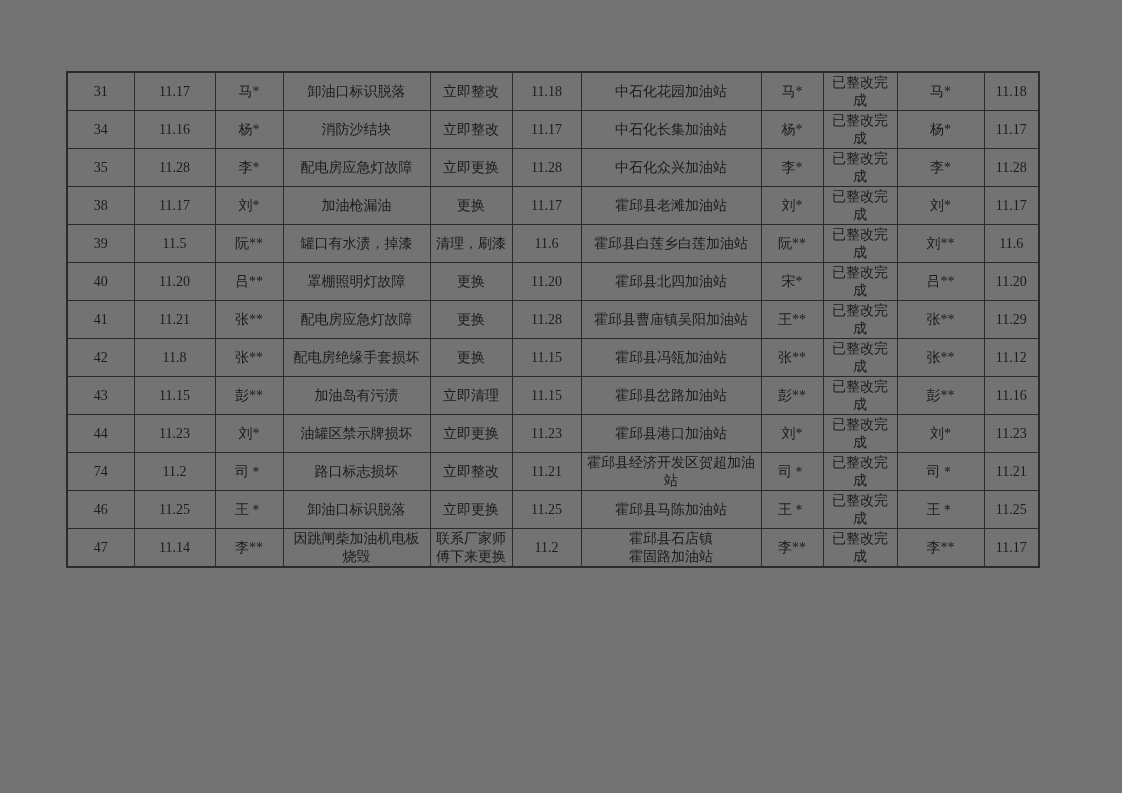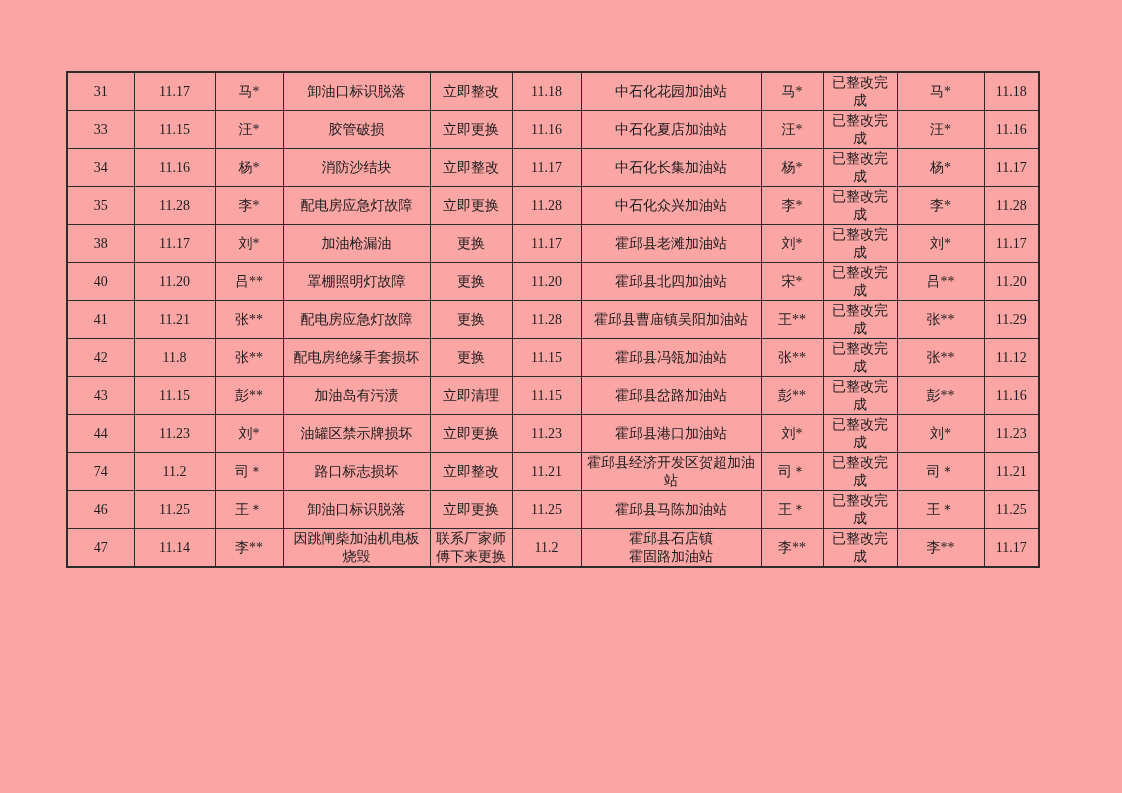--- a/index.html
+++ b/index.html
@@ -7,21 +7,21 @@
     padding: 0;
     background: #ffffff;
     width: 1122px;
     height: 793px;
     font-family: "Liberation Serif", "DejaVu Serif", serif;
   }
   .page {
     position: relative;
     width: 1122px;
     height: 793px;
-    background: #fca5a5;
+    background: #737373;
     overflow: hidden;
   }
   .sheet {
     position: absolute;
     left: 66px;
     top: 71px;
   }
   table.record-table {
     border-collapse: collapse;
     table-layout: fixed;
@@ -80,34 +80,20 @@
             <td>立即整改</td>
             <td>11.18</td>
             <td>中石化花园加油站</td>
             <td>马*</td>
             <td>已整改完
 成</td>
             <td>马*</td>
             <td>11.18</td>
           </tr>
           <tr>
-            <td>33</td>
-            <td>11.15</td>
-            <td>汪*</td>
-            <td>胶管破损</td>
-            <td>立即更换</td>
-            <td>11.16</td>
-            <td>中石化夏店加油站</td>
-            <td>汪*</td>
-            <td>已整改完
-成</td>
-            <td>汪*</td>
-            <td>11.16</td>
-          </tr>
-          <tr>
             <td>34</td>
             <td>11.16</td>
             <td>杨*</td>
             <td>消防沙结块</td>
             <td>立即整改</td>
             <td>11.17</td>
             <td>中石化长集加油站</td>
             <td>杨*</td>
             <td>已整改完
 成</td>
@@ -134,20 +120,34 @@
             <td>刘*</td>
             <td>加油枪漏油</td>
             <td>更换</td>
             <td>11.17</td>
             <td>霍邱县老滩加油站</td>
             <td>刘*</td>
             <td>已整改完
 成</td>
             <td>刘*</td>
             <td>11.17</td>
+          </tr>
+          <tr>
+            <td>39</td>
+            <td>11.5</td>
+            <td>阮**</td>
+            <td>罐口有水渍，掉漆</td>
+            <td>清理，刷漆</td>
+            <td>11.6</td>
+            <td>霍邱县白莲乡白莲加油站</td>
+            <td>阮**</td>
+            <td>已整改完
+成</td>
+            <td>刘**</td>
+            <td>11.6</td>
           </tr>
           <tr>
             <td>40</td>
             <td>11.20</td>
             <td>吕**</td>
             <td>罩棚照明灯故障</td>
             <td>更换</td>
             <td>11.20</td>
             <td>霍邱县北四加油站</td>
             <td>宋*</td>

